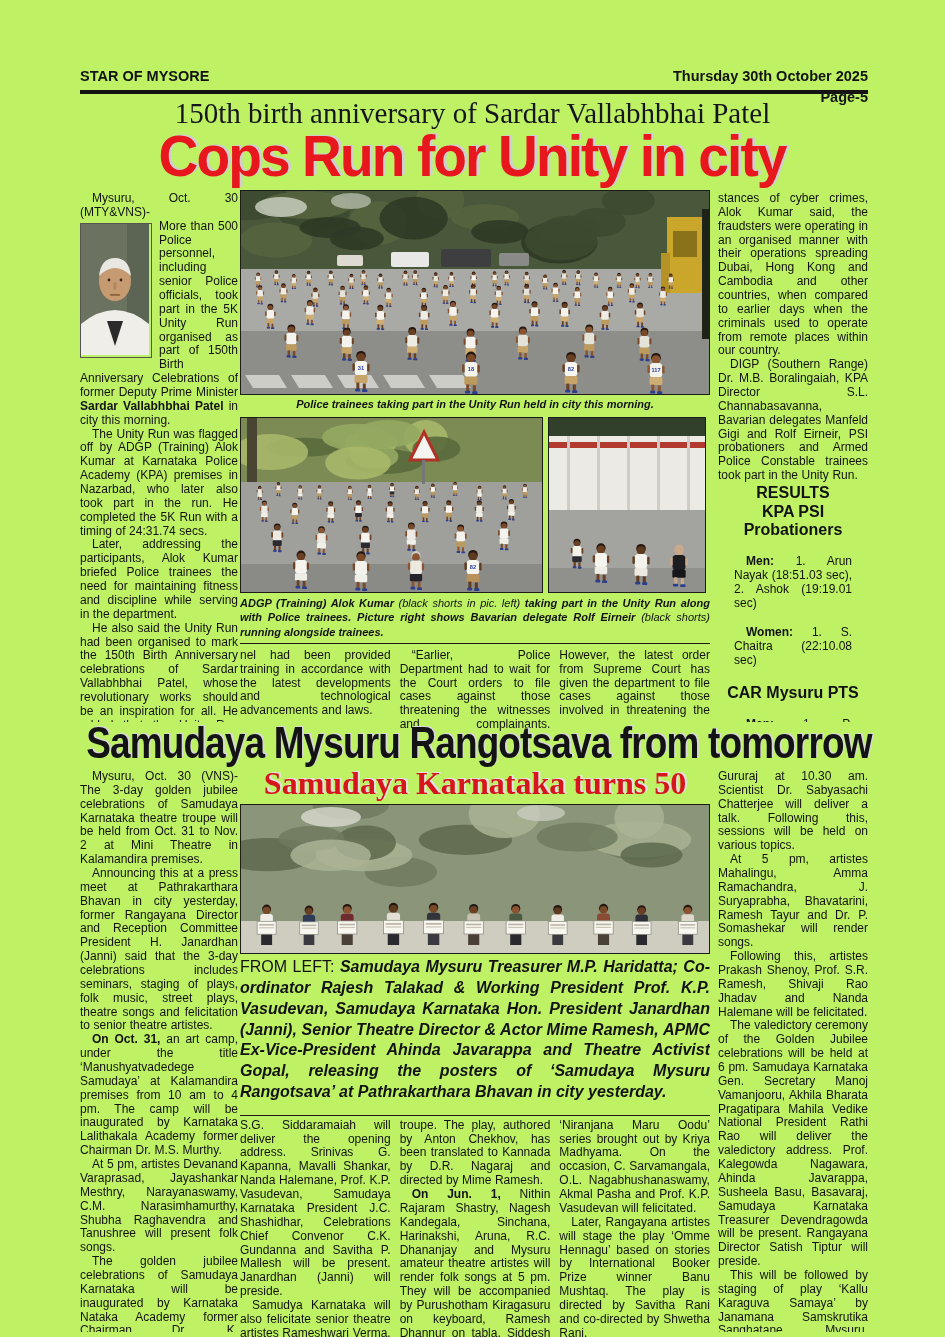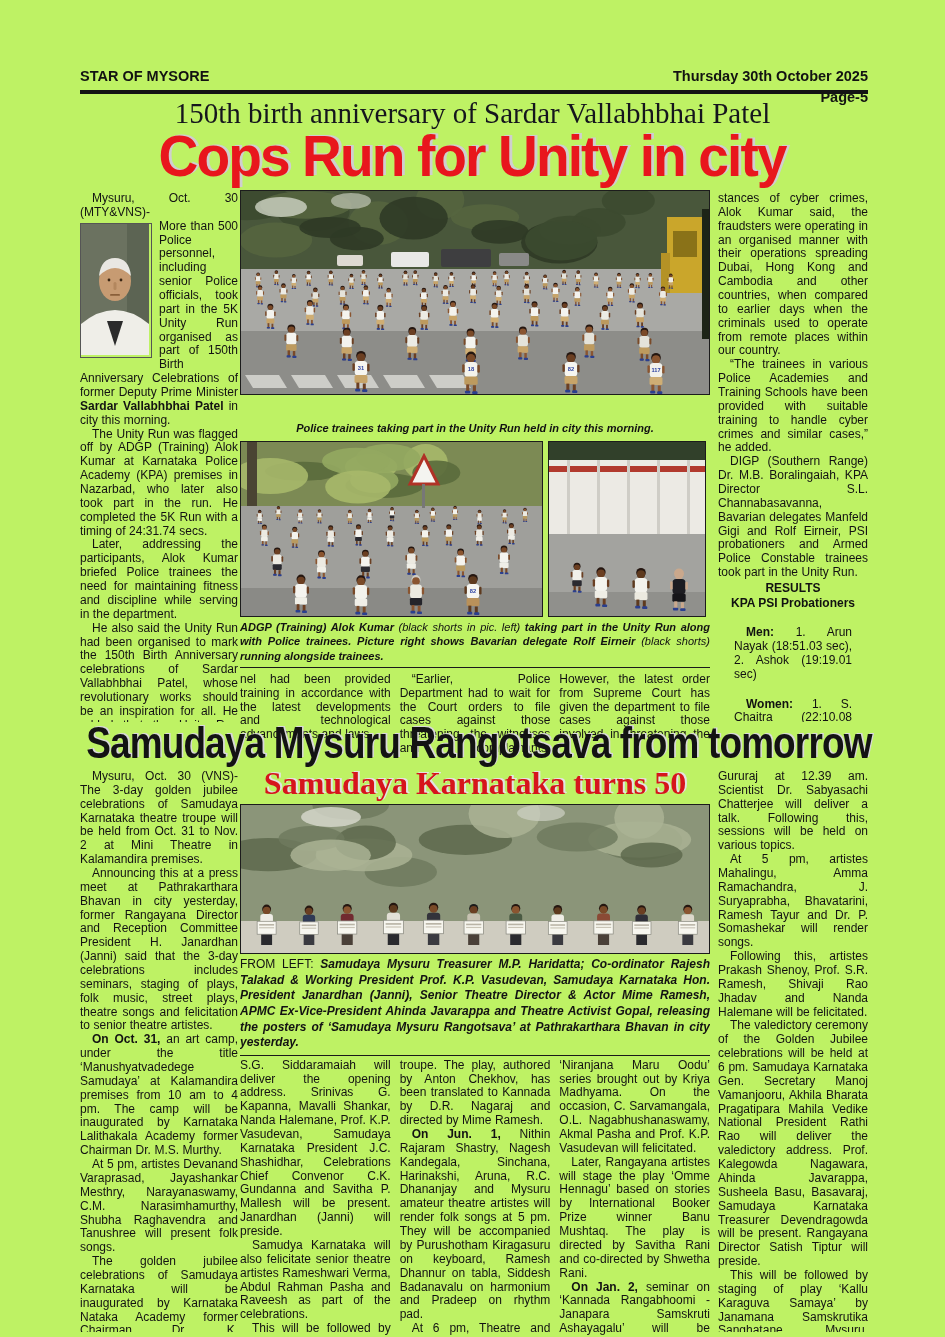--- a/index.html
+++ b/index.html
@@ -39,31 +39,31 @@
   
   .ph{border:1px solid #1c1c1c;background:#9a9a96;overflow:hidden;}
   .ph svg{display:block;}
   #photo1{width:468px;height:203px;}
   .phrow{display:flex;gap:5px;margin-top:5px;}
   #photo2a{width:301px;height:174px;}
   #photo2b{width:156px;height:174px;}
   #photo3{width:468px;height:148px;margin-top:3px;}
   
   .cap1{width:470px;text-align:center;font-size:11px;font-weight:bold;font-style:italic;
-        padding:3px 0 2px 0;color:#121212;margin-top:24px;}
+        padding:3px 0 2px 0;color:#121212;}
   .cap2{width:470px;font-size:11px;font-weight:bold;font-style:italic;text-align:justify;
         line-height:1.3;padding-top:3px;color:#121212;border-bottom:1.5px solid #1a1a1a;padding-bottom:4px;}
   .cap2 .nrm{font-weight:normal;}
-  .cap3{width:470px;font-size:12px;font-weight:bold;font-style:italic;text-align:justify;
-        line-height:1.3;padding-top:3px;color:#121212;border-bottom:1.5px solid #1a1a1a;padding-bottom:4px;}
+  .cap3{width:470px;font-size:16px;font-weight:bold;font-style:italic;text-align:justify;
+        line-height:1.3;padding-top:3px;color:#121212;border-bottom:1.5px solid #1a1a1a;padding-bottom:12px;}
   .cap3 .pre{font-style:normal;font-weight:normal;}
   
   .patel{float:left;width:70px;height:133px;margin:3px 7px 1px 0;border:1px solid #555;}
   
-  .res-h{font-size:12px;font-weight:bold;text-align:center;margin:1px 0;}
+  .res-h{font-size:16px;font-weight:bold;text-align:center;margin:1px 0;}
   .res-l{font-size:12px;line-height:1.155;text-align:justify;text-indent:12px;margin:16px;}
 </style>
 </head>
 <body>
 
 <div class="page">
 
   <div class="mh">
     <span class="mh-l">STAR OF MYSORE</span>
     <span class="mh-c">Thursday 30th October 2025</span>
@@ -1161,21 +1161,20 @@
     <div class="cap2"><span>ADGP (Training) Alok Kumar </span><span class="nrm">(black shorts in pic. left)</span><span> taking part in the Unity Run along with Police trainees. Picture right shows Bavarian delegate Rolf Eirneir </span><span class="nrm">(black shorts)</span><span> running alongside trainees.</span></div>
     <div class="midtext">
       <p class="bp" style="text-indent:0">nel had been provided training in accordance with the latest developments and technological advancements and laws.</p>
       <p class="bp">“Earlier, Police Department had to wait for the Court orders to file cases against those threatening the witnesses and complainants. However, the latest order from Supreme Court has given the department to file cases against those involved in threatening the witnesses and complainants,” he added.</p>
 
     </div>
   </div>
 
   <div class="col c5">
     <p class="bp" style="text-indent:0">stances of cyber crimes, Alok Kumar said, the fraudsters were operating in an organised manner with their operations spreading Dubai, Hong Kong and Cambodia and other countries, when compared to earlier days when the criminals used to operate from remote places within our country.</p>
-    <p class="bp">“The trainees in various Police Academies and Training Schools have been provided with suitable training to handle cyber crimes and similar cases,” he added.</p>
     <p class="bp">DIGP (Southern Range) Dr. M.B. Boralingaiah, KPA Director S.L. Channabasavanna, Bavarian delegates Manfeld Gigi and Rolf Eirneir, PSI probationers and Armed Police Constable trainees took part in the Unity Run.</p>
     <div class="res-h">RESULTS</div>
     <div class="res-h">KPA PSI Probationers</div>
     <p class="res-l"><b class="bb">Men:</b><span> 1. Arun Nayak (18:51.03 sec), 2. Ashok (19:19.01 sec)</span></p>
     <p class="res-l"><b class="bb">Women:</b><span> 1. S. Chaitra (22:10.08 sec)</span></p>
     <div class="res-h">CAR Mysuru PTS</div>
     <p class="res-l"><b class="bb">Men:</b><span> 1. P. Manjunath (18:36.41 sec), 2. H.K. Megha Raj (18:44.90 sec).</span></p>
 
   </div>
 
@@ -1296,20 +1295,20 @@
       <p class="bp">Samudya Karnataka will also felicitate senior theatre artistes Rameshwari Verma, Abdul Rahman Pasha and Raveesh as part of the celebrations.</p>
       <p class="bp">This will be followed by the staging of play ‘Ward. No.6’ by GPIER theatre troupe. The play, authored by Anton Chekhov, has been translated to Kannada by D.R. Nagaraj and directed by Mime Ramesh.</p>
       <p class="bp"><b class="bb">On Jun. 1,</b><span> Nithin Rajaram Shastry, Nagesh Kandegala, Sinchana, Harinakshi, Aruna, R.C. Dhananjay and Mysuru amateur theatre artistes will render folk songs at 5 pm. They will be accompanied by Purushotham Kiragasuru on keyboard, Ramesh Dhannur on tabla, Siddesh Badanavalu on harmonium and Pradeep on rhythm pad.</span></p>
       <p class="bp">At 6 pm, Theatre and Film Director B. Suresh will release four books of ‘Niranjana Maru Oodu’ series brought out by Kriya Madhyama. On the occasion, C. Sarvamangala, O.L. Nagabhushanaswamy, Akmal Pasha and Prof. K.P. Vasudevan will felicitated.</p>
       <p class="bp">Later, Rangayana artistes will stage the play ‘Omme Hennagu’ based on stories by International Booker Prize winner Banu Mushtaq. The play is directed by Savitha Rani and co-directed by Shwetha Rani.</p>
       <p class="bp"><b class="bb">On Jan. 2,</b><span> seminar on ‘Kannada Rangabhoomi - Janapara Samskruti Ashayagalu’ will be inaugurated by Kannada Development Authority Member T.</span></p>
     </div>
   </div>
 
   <div class="col c5b">
-    <p class="bp" style="text-indent:0">Gururaj at 12.39 am. Scientist Dr. Sabyasachi Chatterjee will deliver a talk. Following this, sessions will be held on various topics.</p>
+    <p class="bp" style="text-indent:0">Gururaj at 10.30 am. Scientist Dr. Sabyasachi Chatterjee will deliver a talk. Following this, sessions will be held on various topics.</p>
     <p class="bp">At 5 pm, artistes Mahalingu, Amma Ramachandra, J. Suryaprabha, Bhavatarini, Ramesh Tayur and Dr. P. Somashekar will render songs.</p>
     <p class="bp">Following this, artistes Prakash Shenoy, Prof. S.R. Ramesh, Shivaji Rao Jhadav and Nanda Halemane will be felicitated.</p>
     <p class="bp">The valedictory ceremony of the Golden Jubilee celebrations will be held at 6 pm. Samudaya Karnataka Gen. Secretary Manoj Vamanjooru, Akhila Bharata Pragatipara Mahila Vedike National President Rathi Rao will deliver the valedictory address. Prof. Kalegowda Nagawara, Ahinda Javarappa, Susheela Basu, Basavaraj, Samudaya Karnataka Treasurer Devendragowda will be present. Rangayana Director Satish Tiptur will preside.</p>
     <p class="bp">This will be followed by staging of play ‘Kallu Karaguva Samaya’ by Janamana Samskrutika Sanghatane, Mysuru. Written by P. Lakesh, the play is directed by K.R. Sumathi and music is composed by H. Janardhan (Janni) and Chinthan Vikas.</p>
   </div>
 
 </div>
 
 </body></html>

